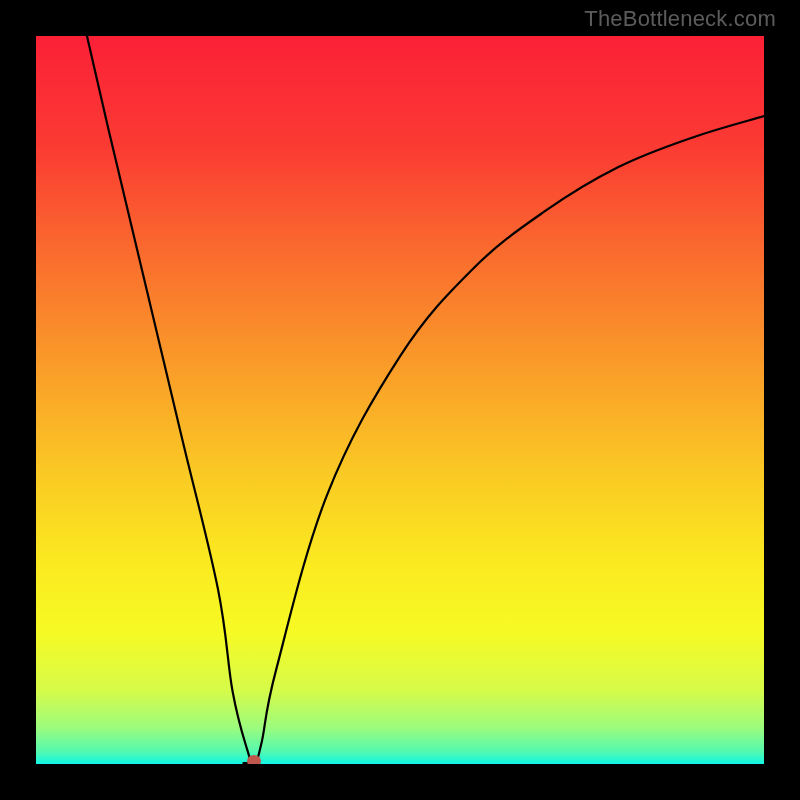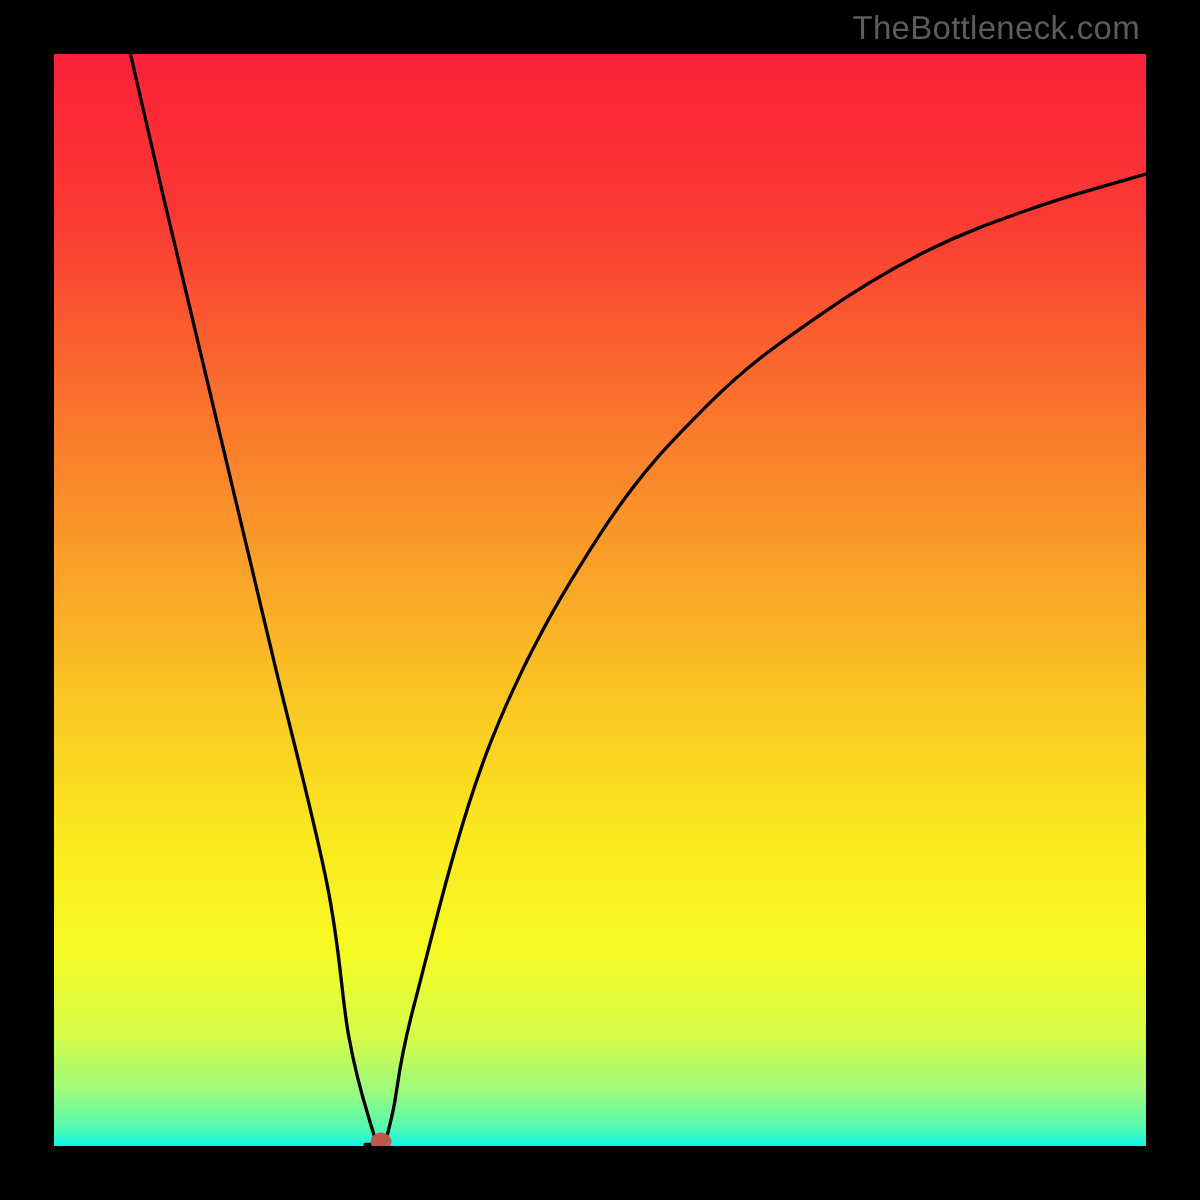--- a/index.html
+++ b/index.html
@@ -19,21 +19,21 @@
     height: 728px;
     overflow: hidden;
   }
   .gradient-bg {
     position: absolute;
     inset: 0;
   }
   .watermark {
     position: absolute;
     top: 6px;
-    right: 40px;
+    right: 24px;
     color: #5c5c5c;
     font-size: 22px;
     font-weight: 400;
     letter-spacing: 0.2px;
   }
   .curve {
     position: absolute;
     inset: 0;
   }
   .marker {

